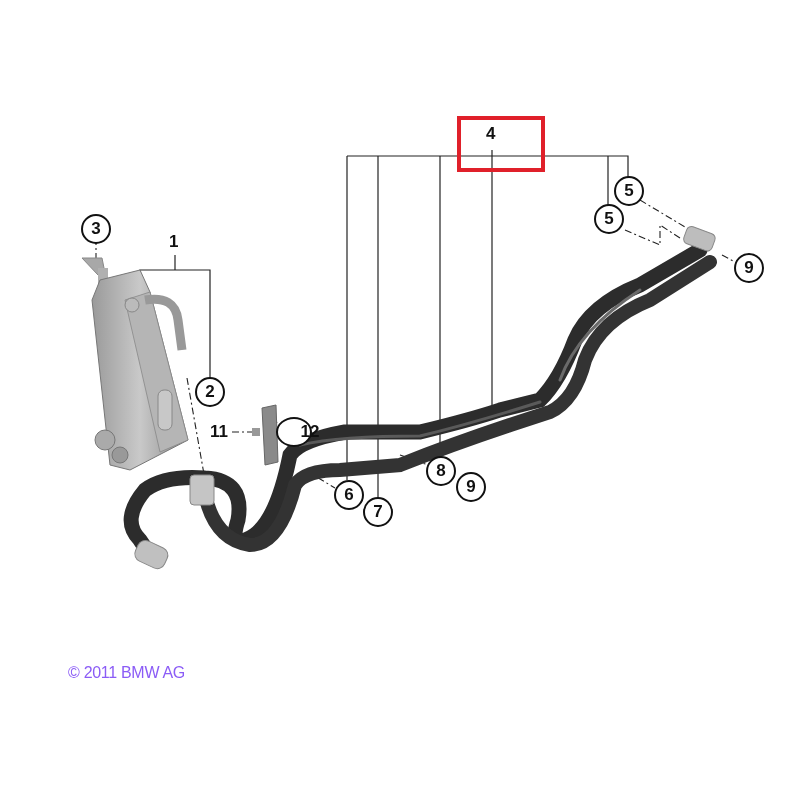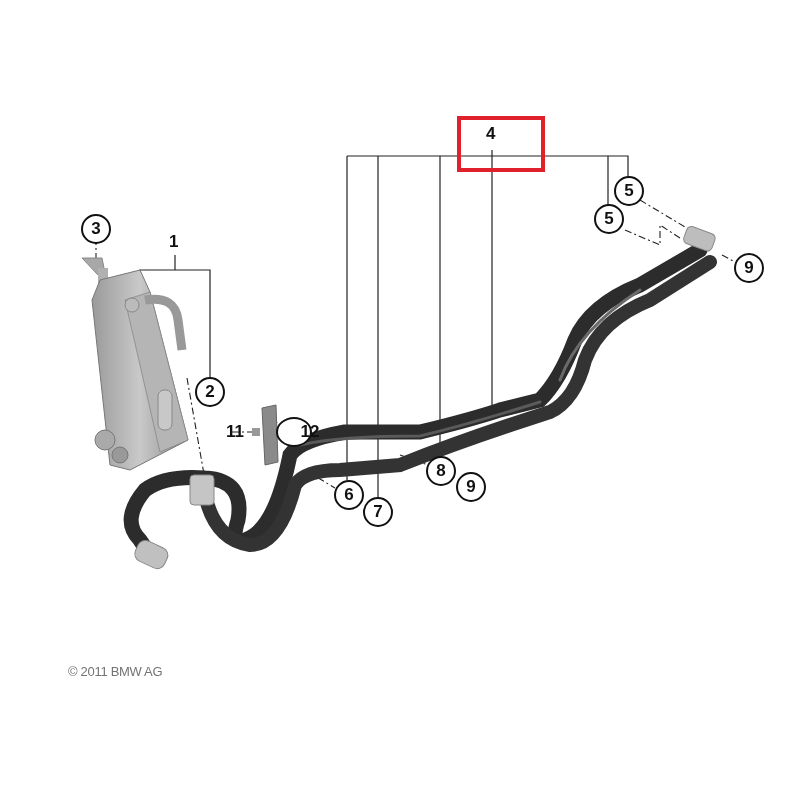--- a/index.html
+++ b/index.html
@@ -5,21 +5,21 @@
   html, body { margin: 0; padding: 0; background: #ffffff; }
   body { width: 800px; height: 800px; position: relative; overflow: hidden;
          font-family: "Liberation Sans", sans-serif; }
   #canvas { position: absolute; left: 0; top: 0; width: 800px; height: 800px; }
   .callout { position: absolute; width: 30px; height: 30px; border: 2px solid #111;
              border-radius: 50%; background: #fff; box-sizing: border-box;
              display: flex; align-items: center; justify-content: center;
              font-weight: bold; font-size: 17px; color: #111; }
   .plain-label { position: absolute; font-weight: bold; font-size: 17px; color: #111; }
   .highlight { position: absolute; border: 4px solid #e0202a; box-sizing: border-box; }
-  .copyright { position: absolute; left: 68px; top: 664px; font-size: 13px; color: #737373;
+  .copyright { position: absolute; left: 68px; top: 664px; font-size: 16px; color: #8b5cf6;
                letter-spacing: -0.3px; }
 </style>
 </head>
 <body>
 
 <svg id="canvas" viewBox="0 0 800 800" xmlns="http://www.w3.org/2000/svg">
   <defs>
     <linearGradient id="hoseGrad" x1="0" y1="0" x2="0" y2="1">
       <stop offset="0" stop-color="#6a6a6a"></stop>
       <stop offset="0.45" stop-color="#3a3a3a"></stop>
@@ -86,21 +86,21 @@
   <g>
     <path d="M262 408 L276 405 L278 462 L265 465 Z" fill="#8a8a8a" stroke="#666"></path>
     <rect x="252" y="428" width="8" height="8" fill="#999"></rect>
   </g>
 </svg>
 
 <div class="highlight" style="left:457px; top:116px; width:88px; height:56px;"></div>
 
 <span class="plain-label" style="left:169px; top:232px;">1</span>
 <span class="plain-label" style="left:486px; top:124px;">4</span>
-<span class="plain-label" style="left:226px; top:422px;">11</span>
+<span class="plain-label" style="left:210px; top:422px;">11</span>
 
 <div class="callout" style="left:81px; top:214px;">
     <span>3</span>
   </div>
 <div class="callout" style="left:195px; top:377px;">
     <span>2</span>
   </div>
 <div class="callout" style="left:276px; top:417px;padding-left:32px;">
     <span>12</span>
   </div>

